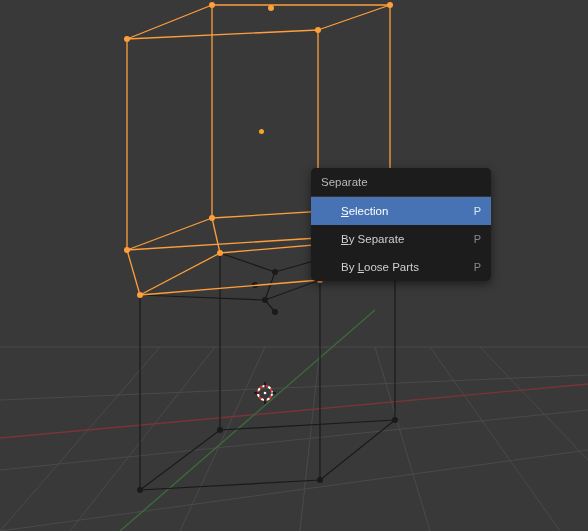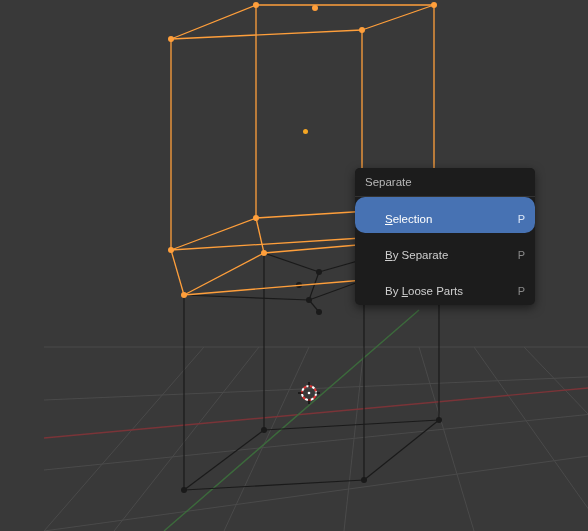--- a/index.html
+++ b/index.html
@@ -10,21 +10,20 @@
     background: #393939;
     font-family: -apple-system, BlinkMacSystemFont, "Segoe UI", sans-serif;
     font-size: 12px;
     color: #e0e0e0;
     overflow: hidden;
     position: relative;
   }
   .viewport {
     position: absolute;
     inset: 0;
-    margin-left: 44px;
   }
 
   
   .context-menu {
     position: absolute;
     left: 311px;
     top: 168px;
     width: 180px;
     background: #1c1c1c;
     border-radius: 5px;
@@ -37,27 +36,26 @@
     color: #b8b8b8;
     background: #1c1c1c;
   }
   .menu-sep {
     height: 1px;
     background: #333;
   }
   .menu-item {
     display: flex;
     align-items: center;
-    padding: 12px 10px 4px 30px;
+    padding: 4px 10px 4px 30px;
     color: #cfcfcf;
     cursor: pointer;
     position: relative;
     height: 20px;
     line-height: 14px;
-    border-radius: 10px;
   }
   .menu-item .shortcut {
     margin-left: auto;
     color: #888;
     font-size: 11px;
   }
   .menu-item.highlighted {
     background: #4772b3;
     color: #fff;
   }

